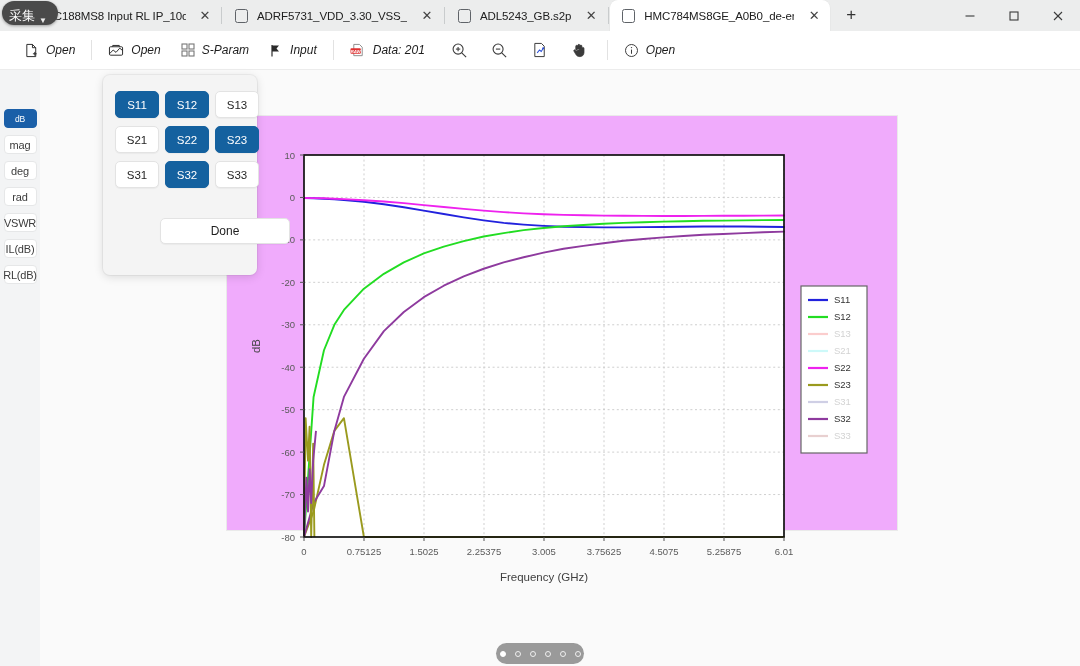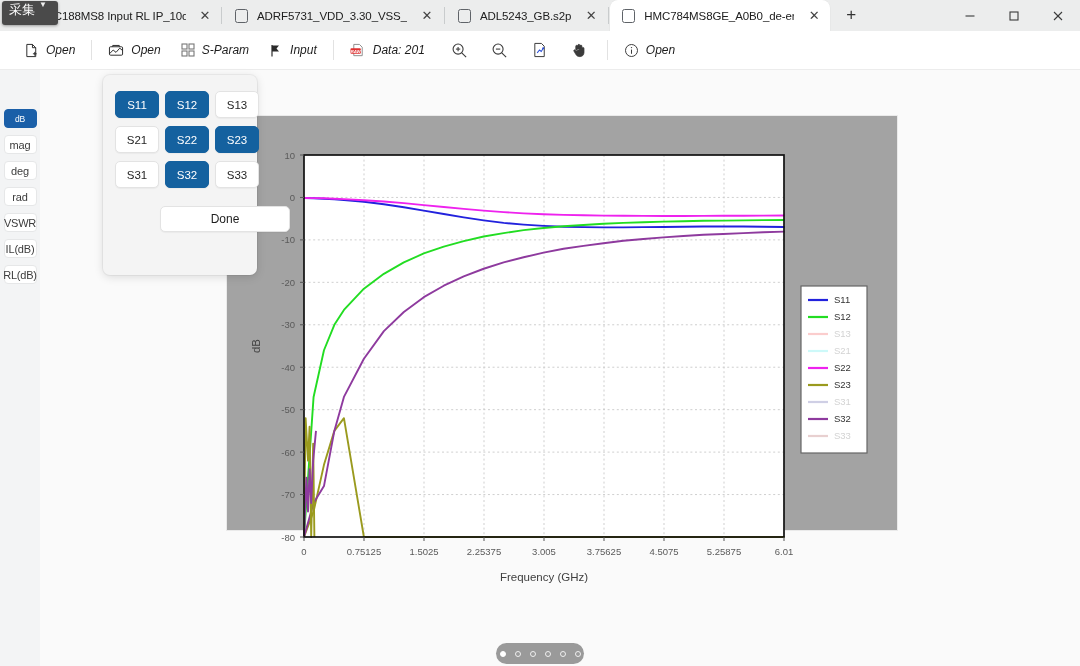--- a/index.html
+++ b/index.html
@@ -57,23 +57,23 @@
     display: flex; align-items: center;
   }
   .wc { width: 44px; height: 31px; display: flex; align-items: center; justify-content: center; color: #3a3a3a; }
   .wc svg { display: block; }
 
   
   .ime-badge {
     position: absolute; left: 2px; top: 1px; z-index: 50;
     background: #4a4a4a; color: #fff;
     height: 24px; min-width: 56px;
-    display: flex; align-items: flex-start; gap: 4px;
+    display: flex; align-items: flex-end; gap: 4px;
     padding: 0 6px 0 7px;
-    border-radius: 3px;
+    border-radius: 12px;
     font-size: 13px;
     box-shadow: 0 1px 3px rgba(0,0,0,0.35);
   }
   .ime-badge .caret { font-size: 8px; line-height: 1; opacity: .9; }
 
   
   .toolbar {
     position: absolute; top: 31px; left: 0; width: 1080px; height: 39px;
     background: #ffffff;
     display: flex; align-items: center;
@@ -132,34 +132,34 @@
   .sgrid { display: grid; grid-template-columns: repeat(3, 44px); gap: 8px 6px; }
   .sbtn {
     height: 27px; border-radius: 5px;
     display: flex; align-items: center; justify-content: center;
     font-size: 11.5px; color: #262626;
     background: #ffffff;
     border: 1px solid #e3e3e3;
     box-shadow: 0 1px 1px rgba(0,0,0,0.045);
   }
   .sbtn.on { background: #14619f; border-color: #14619f; color: #ffffff; }
-  .done-wrap { margin-top: 18px; padding-left: 45px; }
+  .done-wrap { margin-top: 30px; padding-left: 45px; }
   .done-btn {
     width: 130px; height: 26px;
     background: #ffffff; border: 1px solid #e3e3e3; border-radius: 5px;
     display: flex; align-items: center; justify-content: center;
     font-size: 12px; color: #1e1e1e;
     box-shadow: 0 1px 1px rgba(0,0,0,0.045);
   }
 
   
   .chartcard {
     position: absolute; left: 226px; top: 115px;
     width: 672px; height: 416px;
-    background: #a3a3a3;
+    background: #f0abfc;
     border: 1px solid #eaeaea;
   }
   .chartsvg { display: block; }
 
   
   .pager {
     position: absolute; left: 496px; top: 643px;
     width: 88px; height: 21px;
     background: #9a9a9a; border-radius: 11px;
     display: flex; align-items: center; justify-content: center; gap: 9px;

